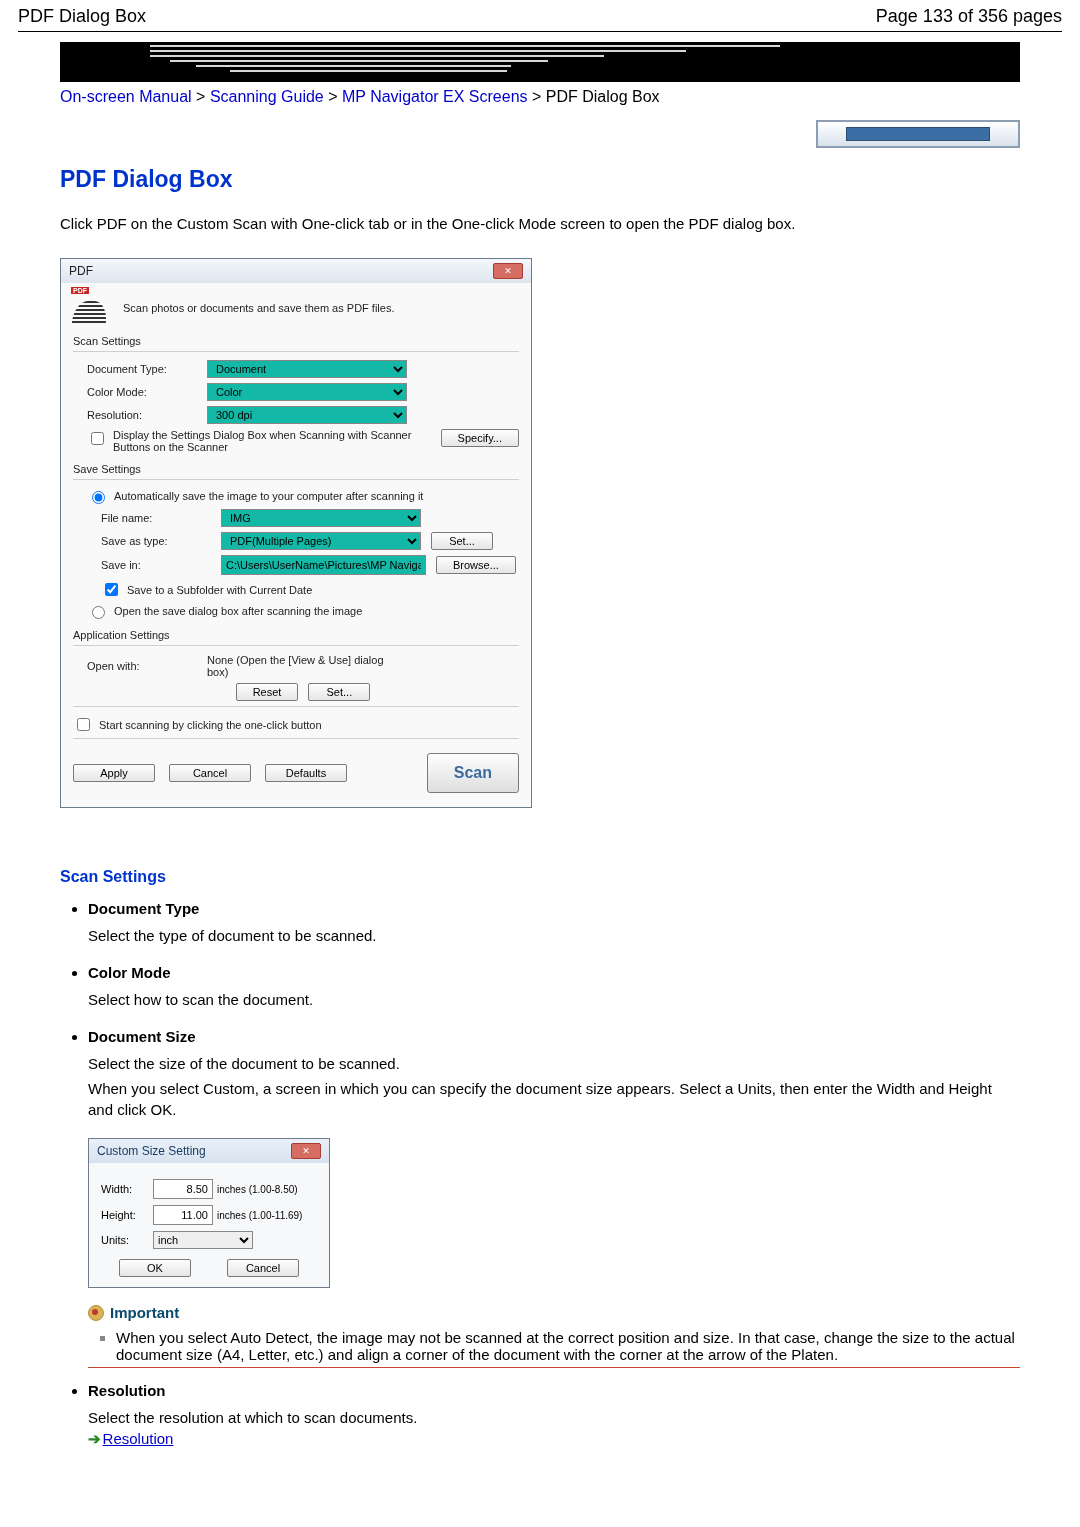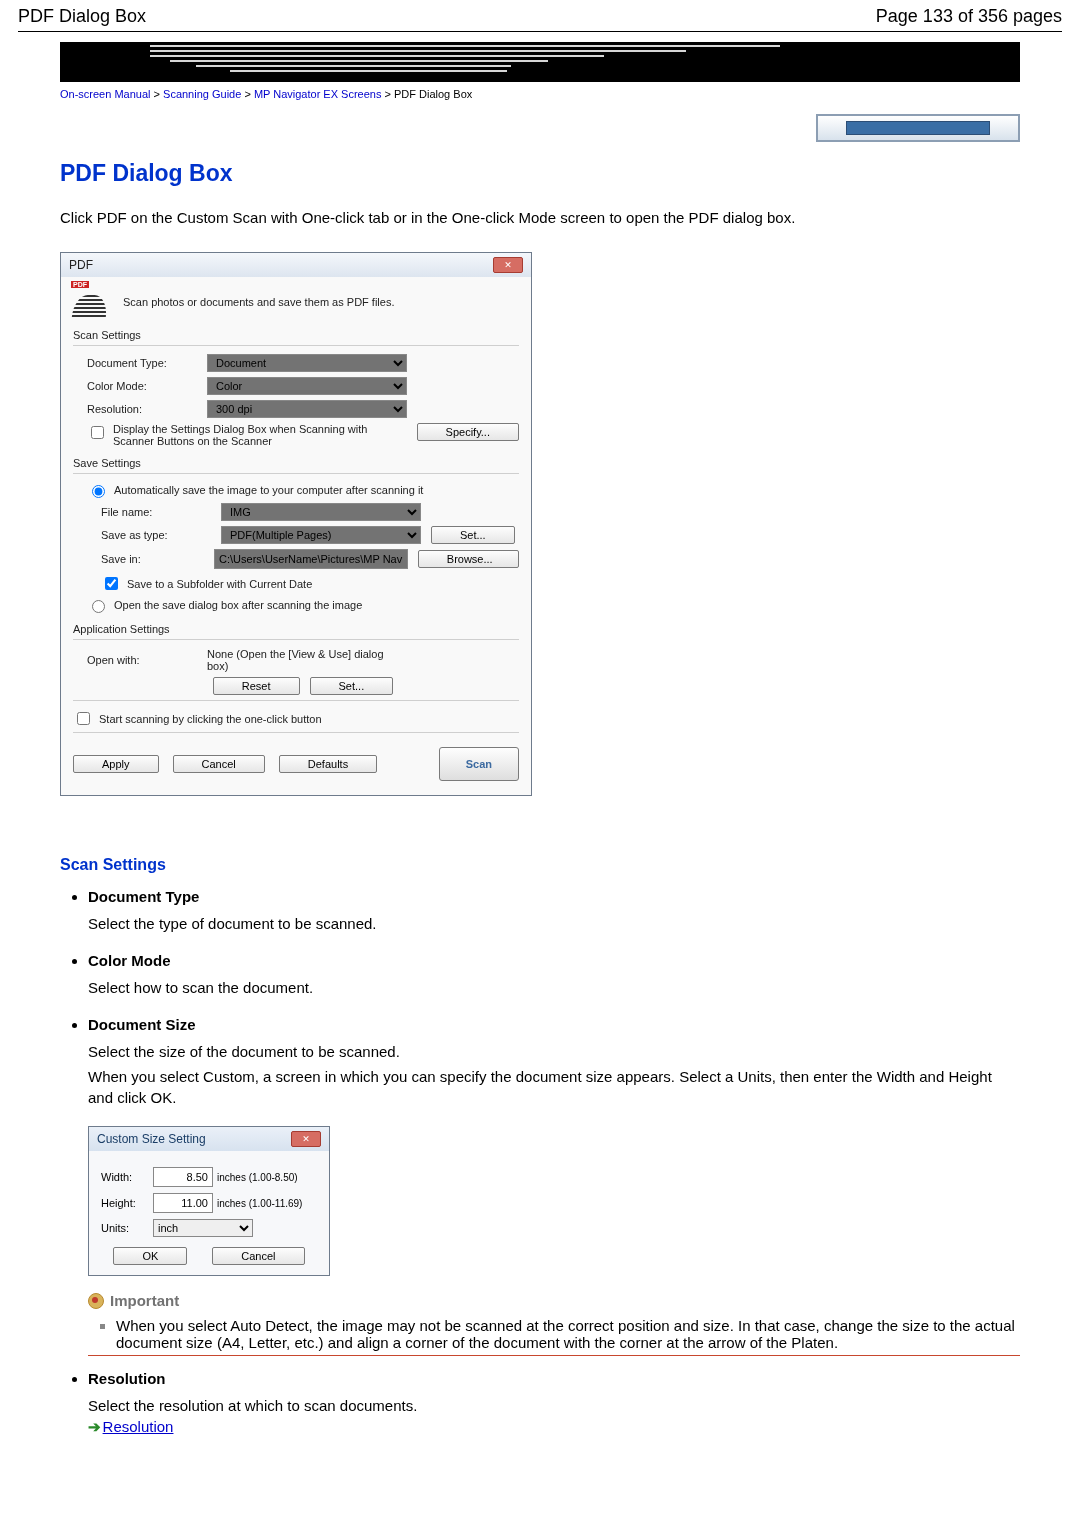--- a/index.html
+++ b/index.html
@@ -37,21 +37,21 @@
     right: 240px;
     height: 40px;
   }
   .banner .lines span {
     display: block;
     height: 2px;
     background: #d6d6d6;
     margin-top: 3px;
   }
   .breadcrumb {
-    font-size: 11px;
+    font-size: 16px;
     padding: 6px 0 14px 0;
   }
   .breadcrumb a { color: #0000cc; text-decoration: none; }
   .decor-bar-row {
     display: flex;
     justify-content: flex-end;
     margin-bottom: 18px;
   }
   .decor-bar {
     width: 200px;
@@ -149,51 +149,51 @@
     align-items: center;
     margin: 5px 0 5px 14px;
   }
   .form-row label {
     width: 120px;
   }
   .form-row select,
   .form-row input[type=text] {
     font: inherit;
     border: 1px solid #888;
-    background: #737373;
+    background: #14b8a6;
     height: 18px;
     padding: 0 4px;
   }
   .form-row select { width: 200px; }
   .form-row input[type=text] { width: 195px; }
   .btn {
     font: inherit;
     border: 1px solid #7a7a7a;
     background: linear-gradient(#fdfdfd, #e6e6e6);
-    padding: 2px 28px;
+    padding: 2px 16px;
     border-radius: 2px;
     min-width: 62px;
   }
   .btn-right { margin-left: 10px; }
   .chk-row, .radio-row {
     display: flex;
     align-items: center;
     gap: 6px;
     margin: 4px 0 4px 14px;
   }
   .chk-row.indent, .radio-row.indent { margin-left: 28px; }
   .dialog-footer {
     display: flex;
     align-items: center;
     gap: 14px;
     margin: 14px 0 4px 0;
   }
   .scan-btn {
     font: inherit;
-    font-size: 11px;
+    font-size: 16px;
     background: linear-gradient(#fefefe, #dedede);
     border: 1px solid #7a7a7a;
     border-radius: 3px;
     padding: 10px 26px;
     color: #3c6aa0;
     font-weight: bold;
   }
   
   h3.section-h {
     color: #0033cc;
@@ -256,21 +256,21 @@
     display: flex;
     justify-content: space-around;
     margin-top: 10px;
   }
   .sd-foot .btn { min-width: 72px; }
   
   .important-head {
     display: flex;
     align-items: center;
     gap: 6px;
-    color: #737373;
+    color: #0c4a6e;
     font-weight: bold;
     margin-top: 6px;
   }
   .important-icon {
     width: 14px;
     height: 14px;
     border-radius: 50%;
     background: #d9b35a;
     border: 1px solid #b88a30;
     position: relative;

